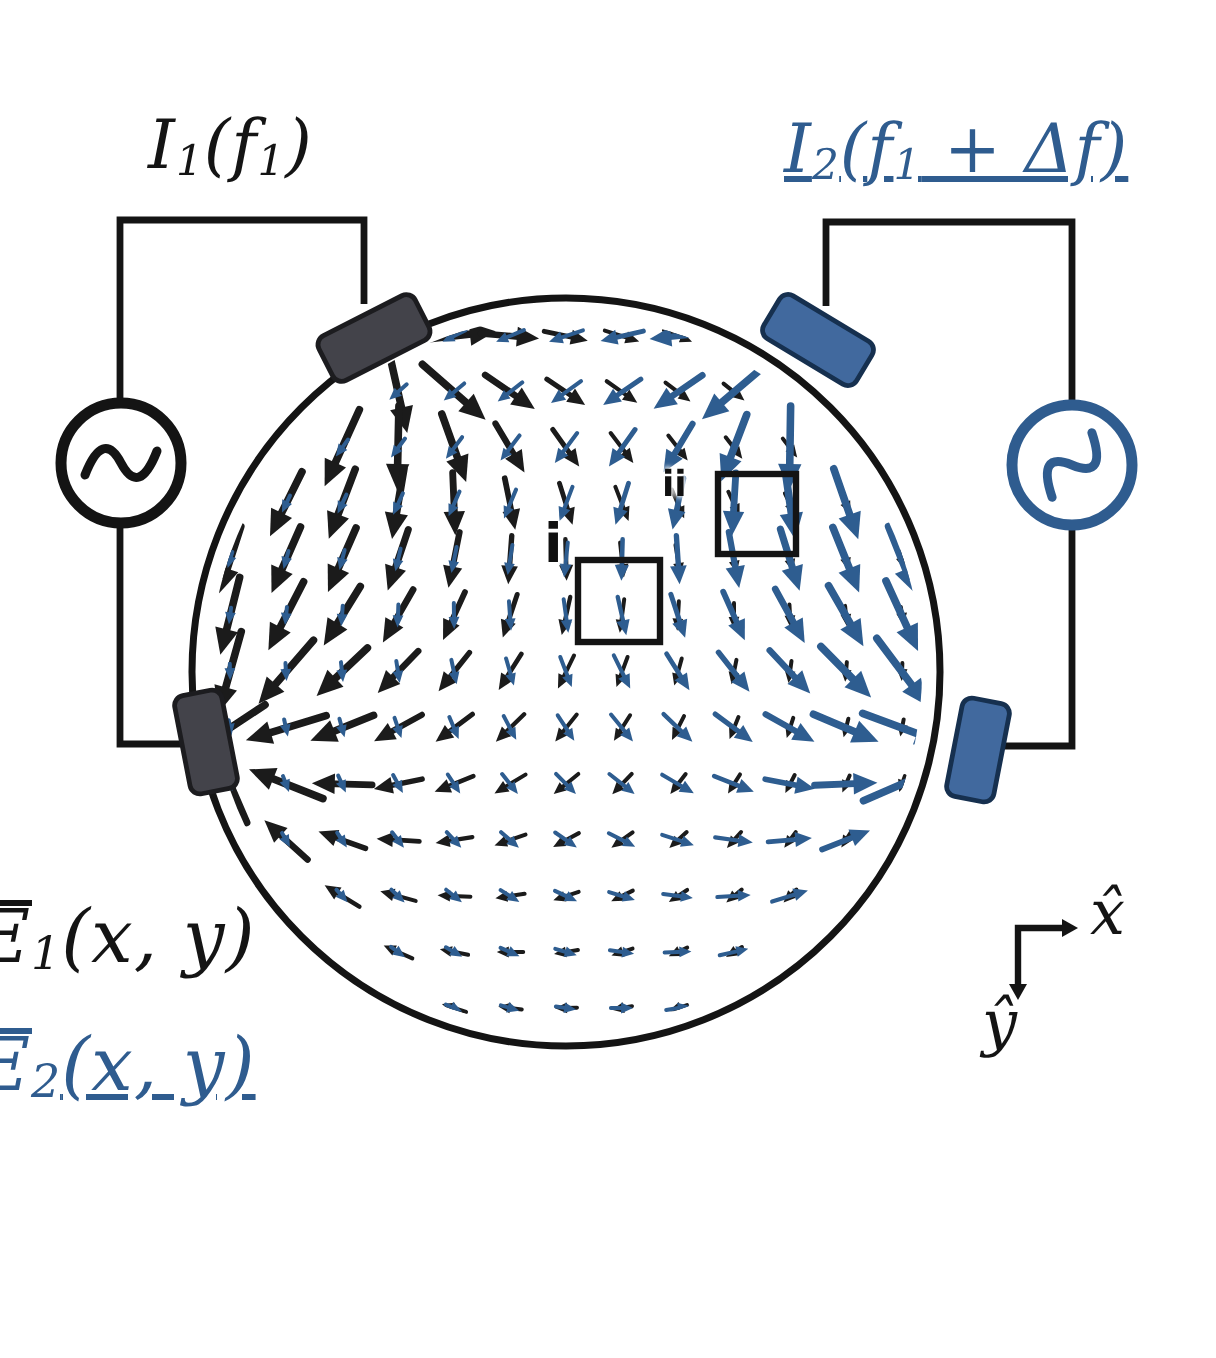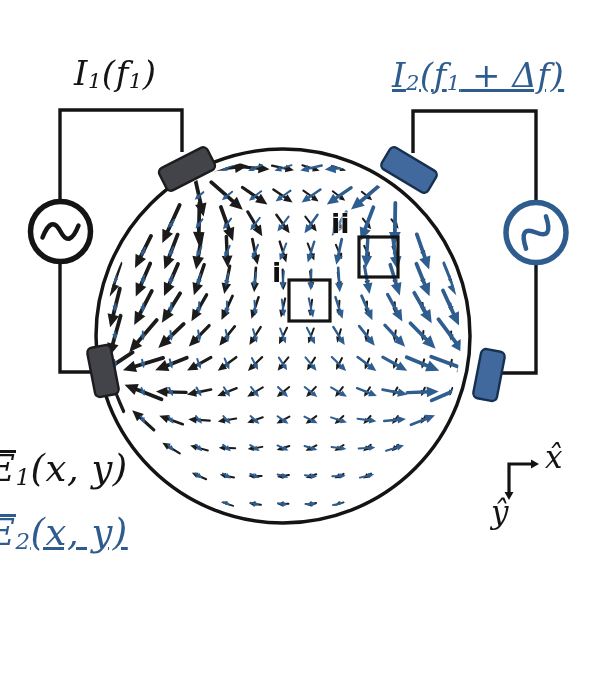--- a/index.html
+++ b/index.html
@@ -24,21 +24,21 @@
     color:#101010;line-height:1;
     text-shadow:0 0 3px #fff,0 0 3px #fff,0 0 2px #fff;
   }
   #lbl-current1{left:74px;top:56px;font-size:34px;}
   #lbl-current2{left:392px;top:58px;font-size:34px;}
   #lbl-field1{left:-12px;top:450px;font-size:37px;}
   #lbl-field2{left:-12px;top:514px;font-size:37px;}
   #lbl-axis-x{left:545px;top:442px;font-size:31px;}
   #lbl-axis-y{left:491px;top:497px;font-size:31px;}
   #lbl-roi-i{left:272px;top:259px;font-size:27px;}
-  #lbl-roi-ii{left:331px;top:210px;font-size:27px;}
+  #lbl-roi-ii{left:331px;top:234px;font-size:18px;}
 </style>
 </head>
 <body>
 
 <div id="stage">
   <svg id="scene" width="608" height="679" viewBox="0 0 608 679">
       <defs>
         <clipPath id="phantom-clip">
           <circle cx="283" cy="336" r="178"></circle>
         </clipPath>

